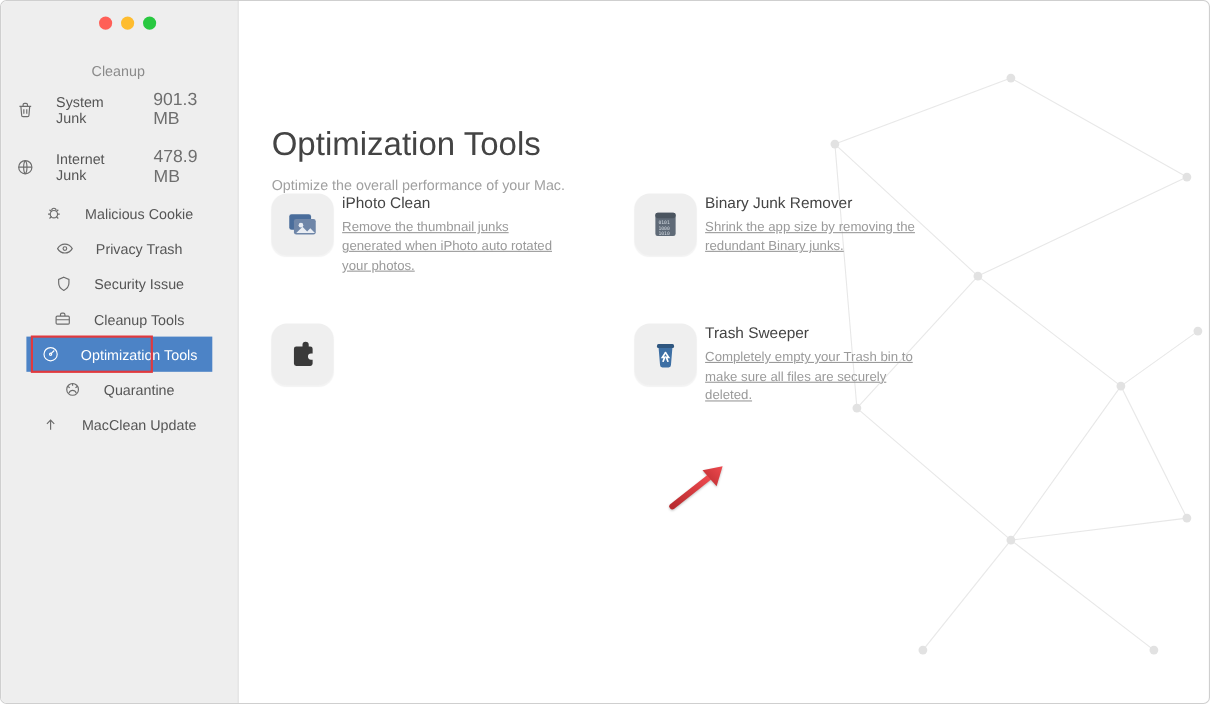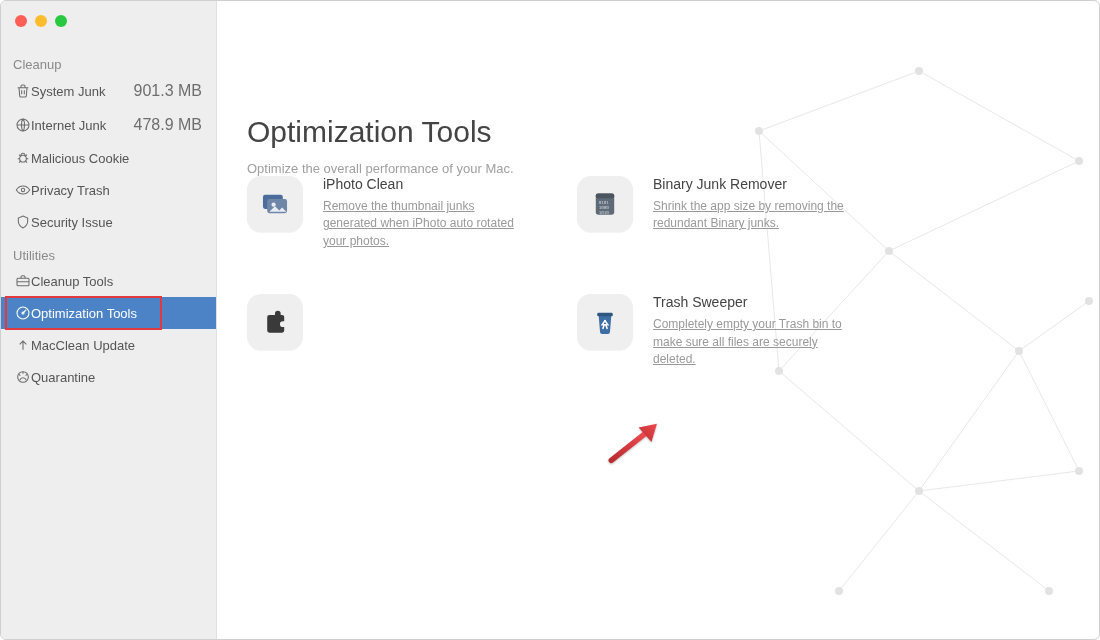--- a/index.html
+++ b/index.html
@@ -20,33 +20,33 @@
   }
   html,body{margin:0;padding:0;font-family:-apple-system,Helvetica,Arial,sans-serif;}
   .window{
     width:1100px;height:640px;box-sizing:border-box;
     border:1px solid #cfcfcf;border-radius:6px;overflow:hidden;
     display:flex;position:relative;background:var(--main-bg);
   }
   .sidebar{
     width:215px;flex:none;background:var(--sidebar-bg);
     border-right:1px solid var(--sidebar-border);
-    display:flex;flex-direction:column;
+    display:flex;flex-direction:column;align-items:center;
   }
   .traffic{display:flex;gap:8px;padding:14px 0 0 14px;height:32px;}
   .dot{width:12px;height:12px;border-radius:50%;}
   .red{background:#ff5f57;}
   .yellow{background:#febc2e;}
   .green{background:#28c840;}
   .section-label{
     font-size:13px;color:var(--section-label);
     padding:10px 14px 2px 12px;
   }
   .nav-item{
-    display:flex;align-items:center;gap:0;
+    display:flex;align-items:center;gap:20px;
     padding:8px 14px 8px 14px;font-size:13px;color:var(--item-text);
     position:relative;
   }
   .nav-item .val{margin-left:auto;font-size:16px;color:var(--item-value);}
   .nav-item.selected{background:var(--selected-bg);color:#fff;}
   .nav-item.selected .nav-icon svg *{stroke:#fff;fill:none;}
   .nav-icon{width:16px;height:16px;display:flex;align-items:center;justify-content:center;flex:none;}
   .nav-icon svg{width:16px;height:16px;}
   .highlight-box{
     position:absolute;left:4px;right:54px;top:-1px;bottom:-1px;
@@ -56,21 +56,21 @@
   .main{flex:1;position:relative;padding:0 0 0 30px;}
   .bg-net{position:absolute;right:0;top:50px;bottom:0;width:380px;opacity:.6;pointer-events:none;}
 
   h1.title{
     font-weight:300;font-size:30px;color:#444;margin:114px 0 12px 0;
   }
   .subtitle{font-size:13px;color:var(--subtitle);}
 
   .tools{display:grid;grid-template-columns:300px 300px;column-gap:30px;row-gap:44px;
          position:relative;z-index:2;}
-  .tool{display:flex;gap:20px;}
+  .tool{display:flex;gap:8px;}
   .tile{
     width:56px;height:56px;border-radius:14px;background:var(--tile-bg);
     box-shadow:0 1px 1px var(--tile-shadow);
     display:flex;align-items:center;justify-content:center;flex:none;
   }
   .tile svg{width:34px;height:34px;}
   .tool-text{}
   .tool-title{font-size:14px;color:#444;margin:0 0 6px 0;}
   .tool-desc{font-size:12px;line-height:1.45;color:var(--desc);max-width:200px;text-decoration:underline;}
 
@@ -138,21 +138,20 @@
 
     <div class="nav-item">
       <span class="nav-icon">
         <svg viewBox="0 0 24 24" fill="none" stroke="#6d6d6d" stroke-width="1.6">
           <path d="M12 3l7 3v5c0 5-3 8-7 10-4-2-7-5-7-10V6l7-3z"></path>
         </svg>
       </span>
       <span>Security Issue</span>
     </div>
 
-    <div class="section-label">Utilities</div>
 
     <div class="nav-item">
       <span class="nav-icon">
         <svg viewBox="0 0 24 24" fill="none" stroke="#6d6d6d" stroke-width="1.6">
           <rect x="3" y="8" width="18" height="11" rx="1.5"></rect>
             <path d="M9 8V6a2 2 0 0 1 2-2h2a2 2 0 0 1 2 2v2M3 13h18"></path>
         </svg>
       </span>
       <span>Cleanup Tools</span>
     </div>
@@ -165,34 +164,34 @@
             <path d="M12 12l5-5"></path>
             <circle cx="12" cy="12" r="1.5" fill="#fff"></circle>
         </svg>
       </span>
       <span>Optimization Tools</span>
     </div>
 
     <div class="nav-item">
       <span class="nav-icon">
         <svg viewBox="0 0 24 24" fill="none" stroke="#6d6d6d" stroke-width="1.6">
-          <path d="M12 19V6M7 11l5-5 5 5"></path>
-        </svg>
-      </span>
-      <span>MacClean Update</span>
-    </div>
-
-    <div class="nav-item">
-      <span class="nav-icon">
-        <svg viewBox="0 0 24 24" fill="none" stroke="#6d6d6d" stroke-width="1.6">
           <circle cx="12" cy="12" r="8"></circle>
             <path d="M7 17c2-5 8-5 10 0M12 4v3M6 8l2 2M18 8l-2 2"></path>
         </svg>
       </span>
       <span>Quarantine</span>
+    </div>
+
+    <div class="nav-item">
+      <span class="nav-icon">
+        <svg viewBox="0 0 24 24" fill="none" stroke="#6d6d6d" stroke-width="1.6">
+          <path d="M12 19V6M7 11l5-5 5 5"></path>
+        </svg>
+      </span>
+      <span>MacClean Update</span>
     </div>
   </aside>
 
   <main class="main">
 
     <svg class="bg-net" viewBox="0 0 380 580" fill="none">
       <g stroke="#d8d8d8" stroke-width="1">
         <line x1="40" y1="80" x2="200" y2="20"></line>
         <line x1="200" y1="20" x2="360" y2="110"></line>
         <line x1="40" y1="80" x2="170" y2="200"></line>

